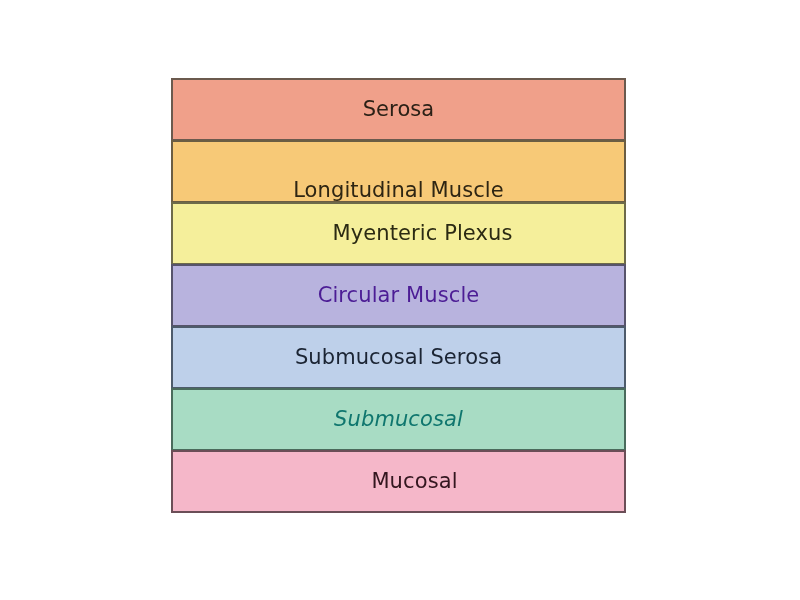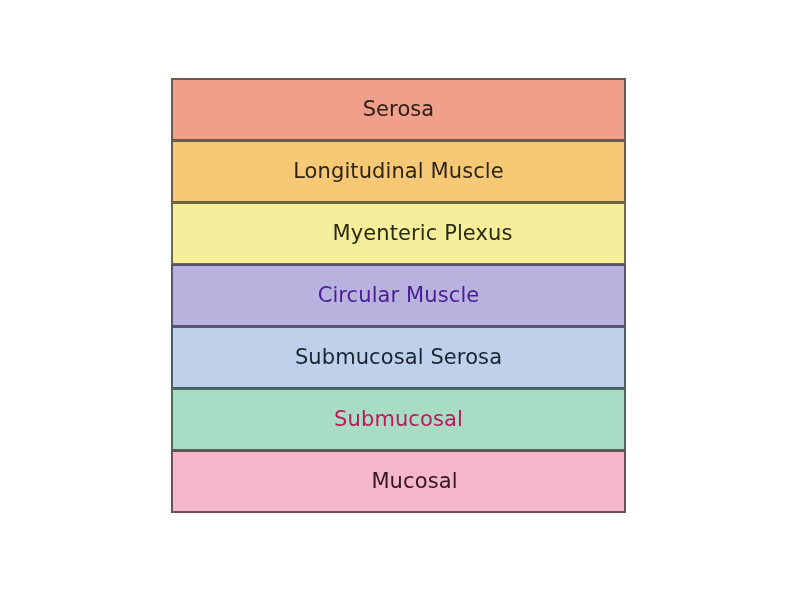--- a/index.html
+++ b/index.html
@@ -55,38 +55,38 @@
 <body style="background: rgb(255, 255, 255);">
 
 <div class="canvas" style="background: rgb(255, 255, 255);">
 
   <div class="layer-stack">
 
     <div class="layer-band" style="background-color: rgb(240, 160, 138); border-color: rgb(107, 90, 78);">
       <span class="layer-label" style="color: rgb(43, 32, 22);">Serosa</span>
     </div>
 
-    <div class="layer-band" style="background-color: rgb(247, 201, 119); border-color: rgb(107, 93, 67);">
+    <div class="layer-band" style="background-color: rgb(247, 201, 119); border-color: rgb(107, 93, 67); align-items: flex-end;">
       <span class="layer-label" style="color: rgb(46, 37, 19);">Longitudinal Muscle</span>
     </div>
 
     <div class="layer-band" style="background-color: rgb(245, 239, 155); border-color: rgb(109, 106, 74); padding-left: 48px;">
       <span class="layer-label" style="color: rgb(43, 42, 19);">Myenteric Plexus</span>
     </div>
 
     <div class="layer-band" style="background-color: rgb(184, 179, 222); border-color: rgb(87, 84, 107);">
       <span class="layer-label" style="color: #4c1d95;">Circular Muscle</span>
     </div>
 
     <div class="layer-band" style="background-color: rgb(190, 208, 234); border-color: rgb(78, 91, 107);">
       <span class="layer-label" style="color: rgb(27, 36, 51);">Submucosal Serosa</span>
     </div>
 
     <div class="layer-band" style="background-color: rgb(168, 220, 196); border-color: rgb(74, 107, 92);">
-      <span class="layer-label" style="color: #be185d;">Submucosal</span>
+      <span class="layer-label" style="color: #0f766e; font-style: italic;">Submucosal</span>
     </div>
 
     <div class="layer-band" style="background-color: rgb(245, 183, 201); border-color: rgb(107, 78, 87); padding-left: 32px;">
       <span class="layer-label" style="color: rgb(51, 22, 31);">Mucosal</span>
     </div>
 
   </div>
 
 </div>
 

